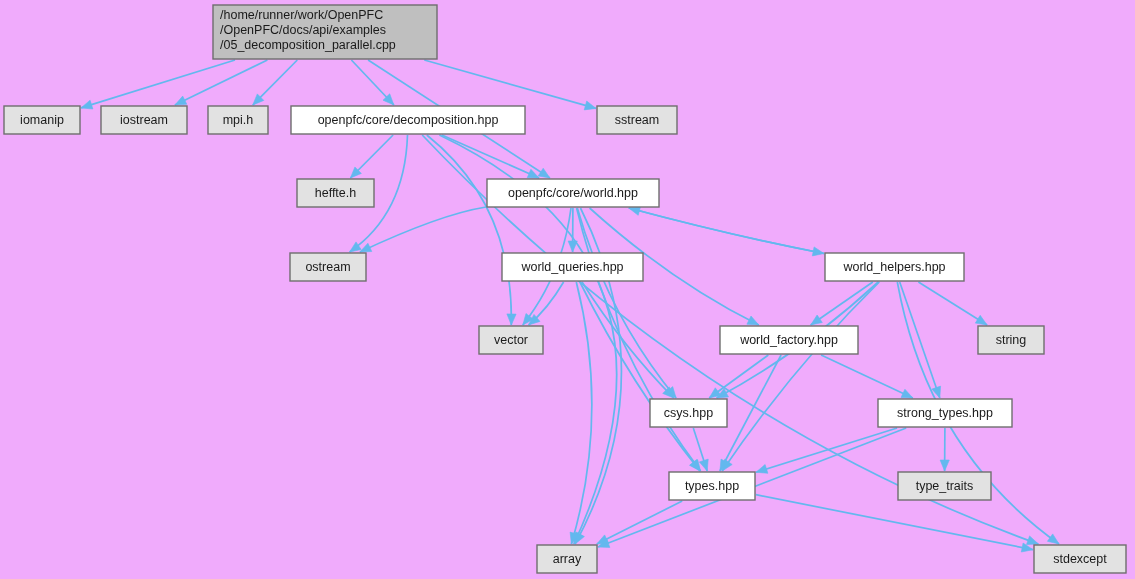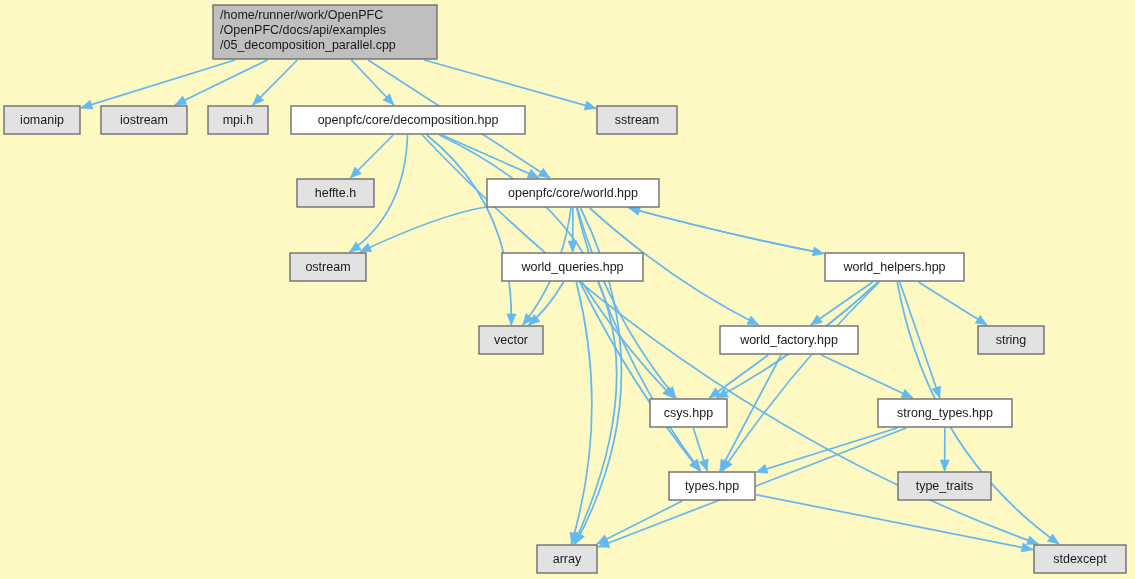--- a/index.html
+++ b/index.html
@@ -4,21 +4,21 @@
 <style>
   html, body {
     margin: 0;
     padding: 0;
     background: #000000;
   }
   #graph-root {
     position: relative;
     width: 1135px;
     height: 579px;
-    background: #fef9c3;
+    background: #f0abfc;
     overflow: hidden;
     font-family: "Liberation Sans", sans-serif;
   }
   svg.graph-canvas {
     position: absolute;
     left: 0;
     top: 0;
     width: 1135px;
     height: 579px;
     display: block;

